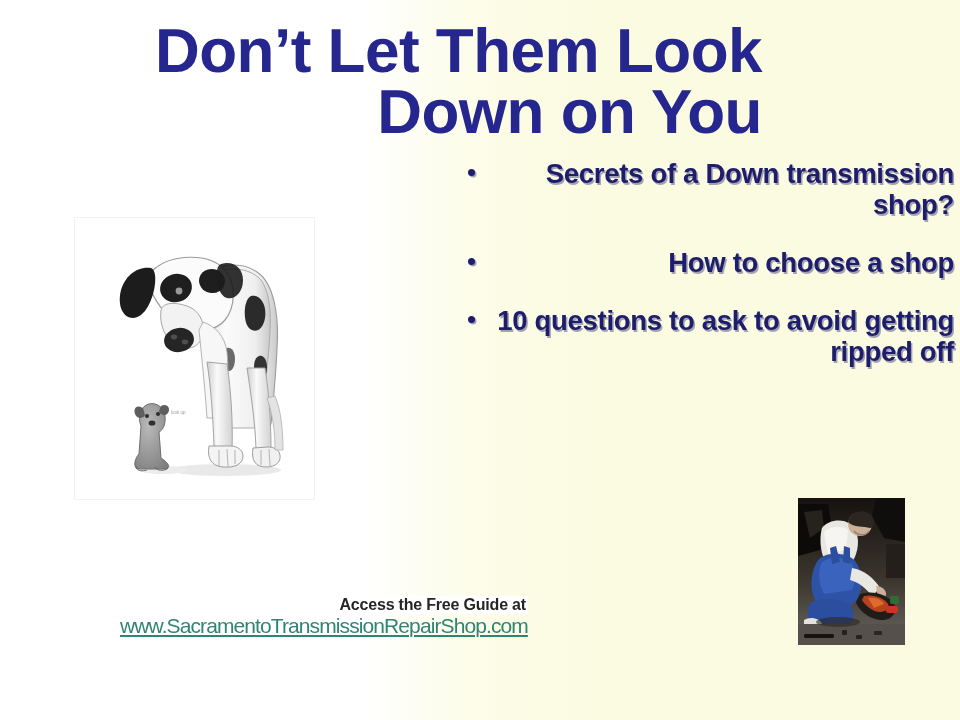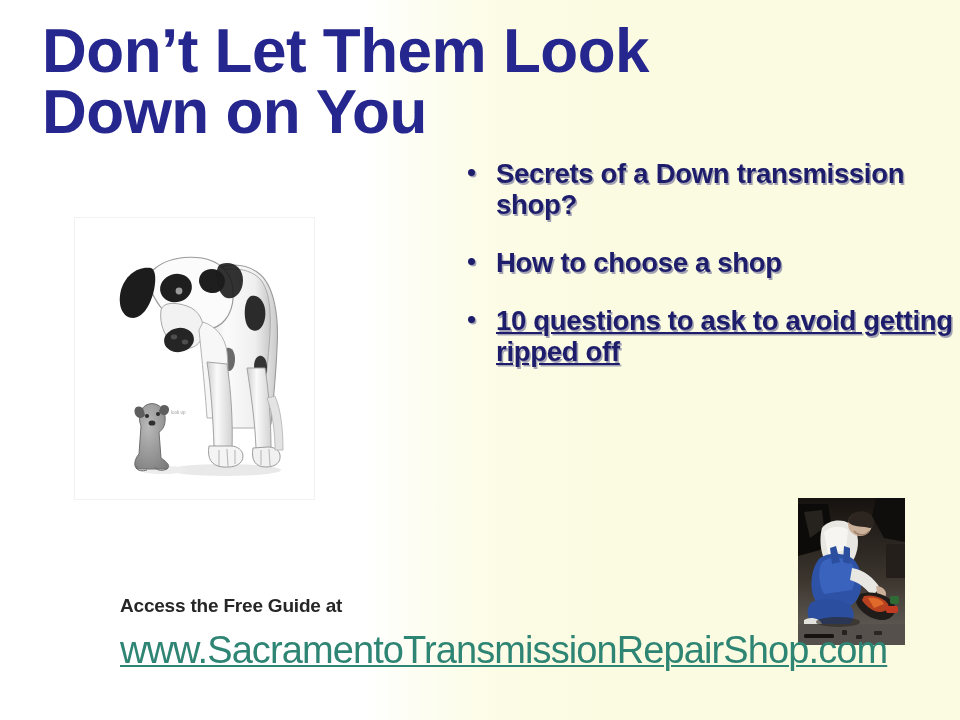--- a/index.html
+++ b/index.html
@@ -21,20 +21,21 @@
     height: 720px;
     overflow: hidden;
     
     background: linear-gradient(to right,
                 #ffffff 0%,
                 #ffffff 38%,
                 #fdfdf0 45%,
                 #fcfce6 52%,
                 #fbfbe2 62%,
                 #fbfbe1 100%);
+    text-align: right;
   }
 
   
   #title {
     position: absolute;
     left: 42px;
     top: 22px;
     width: 720px;
     color: #26268f;
     font-family: "Liberation Sans", sans-serif;
@@ -61,21 +62,21 @@
     margin: 0 0 27px 0;
     padding-left: 34px;
     color: #1d1d6b;
     font-family: "Liberation Sans", sans-serif;
     font-weight: bold;
     font-size: 27.5px;
     line-height: 1.13;
     letter-spacing: -0.3px;
     text-shadow: 1.5px 1.5px 0.5px rgba(90,90,140,0.55);
   }
-  #bullets li:last-child { margin-bottom: 0; text-decoration: underline; }
+  #bullets li:last-child { margin-bottom: 0; }
   #bullets li .bullet-dot {
     position: absolute;
     left: 6px;
     top: 11px;
     width: 7px;
     height: 7px;
     border-radius: 50%;
     background: #1d1d6b;
     box-shadow: 1.5px 1.5px 0.5px rgba(90,90,140,0.55);
   }
@@ -108,34 +109,34 @@
   
   #footer {
     position: absolute;
     left: 120px;
     top: 596px;
   }
   #footer-lead {
     color: #262626;
     font-family: "Liberation Sans", sans-serif;
     font-weight: bold;
-    font-size: 19px;
+    font-size: 16px;
     line-height: 1.1;
     letter-spacing: -0.2px;
-    margin-bottom: 13px;
+    margin-bottom: 1px;
     background: #ffffff;
     display: inline-block;
     padding: 0 2px 0 0;
   }
   #footer-url {
     display: inline-block;
     color: #2f8574;
     font-family: "Liberation Sans", sans-serif;
     font-weight: normal;
-    font-size: 38px;
+    font-size: 21px;
     line-height: 1.08;
     letter-spacing: -0.9px;
     text-decoration: underline;
     text-decoration-thickness: 2px;
     text-underline-offset: 2px;
     white-space: nowrap;
   }
 </style>
 </head>
 <body>

